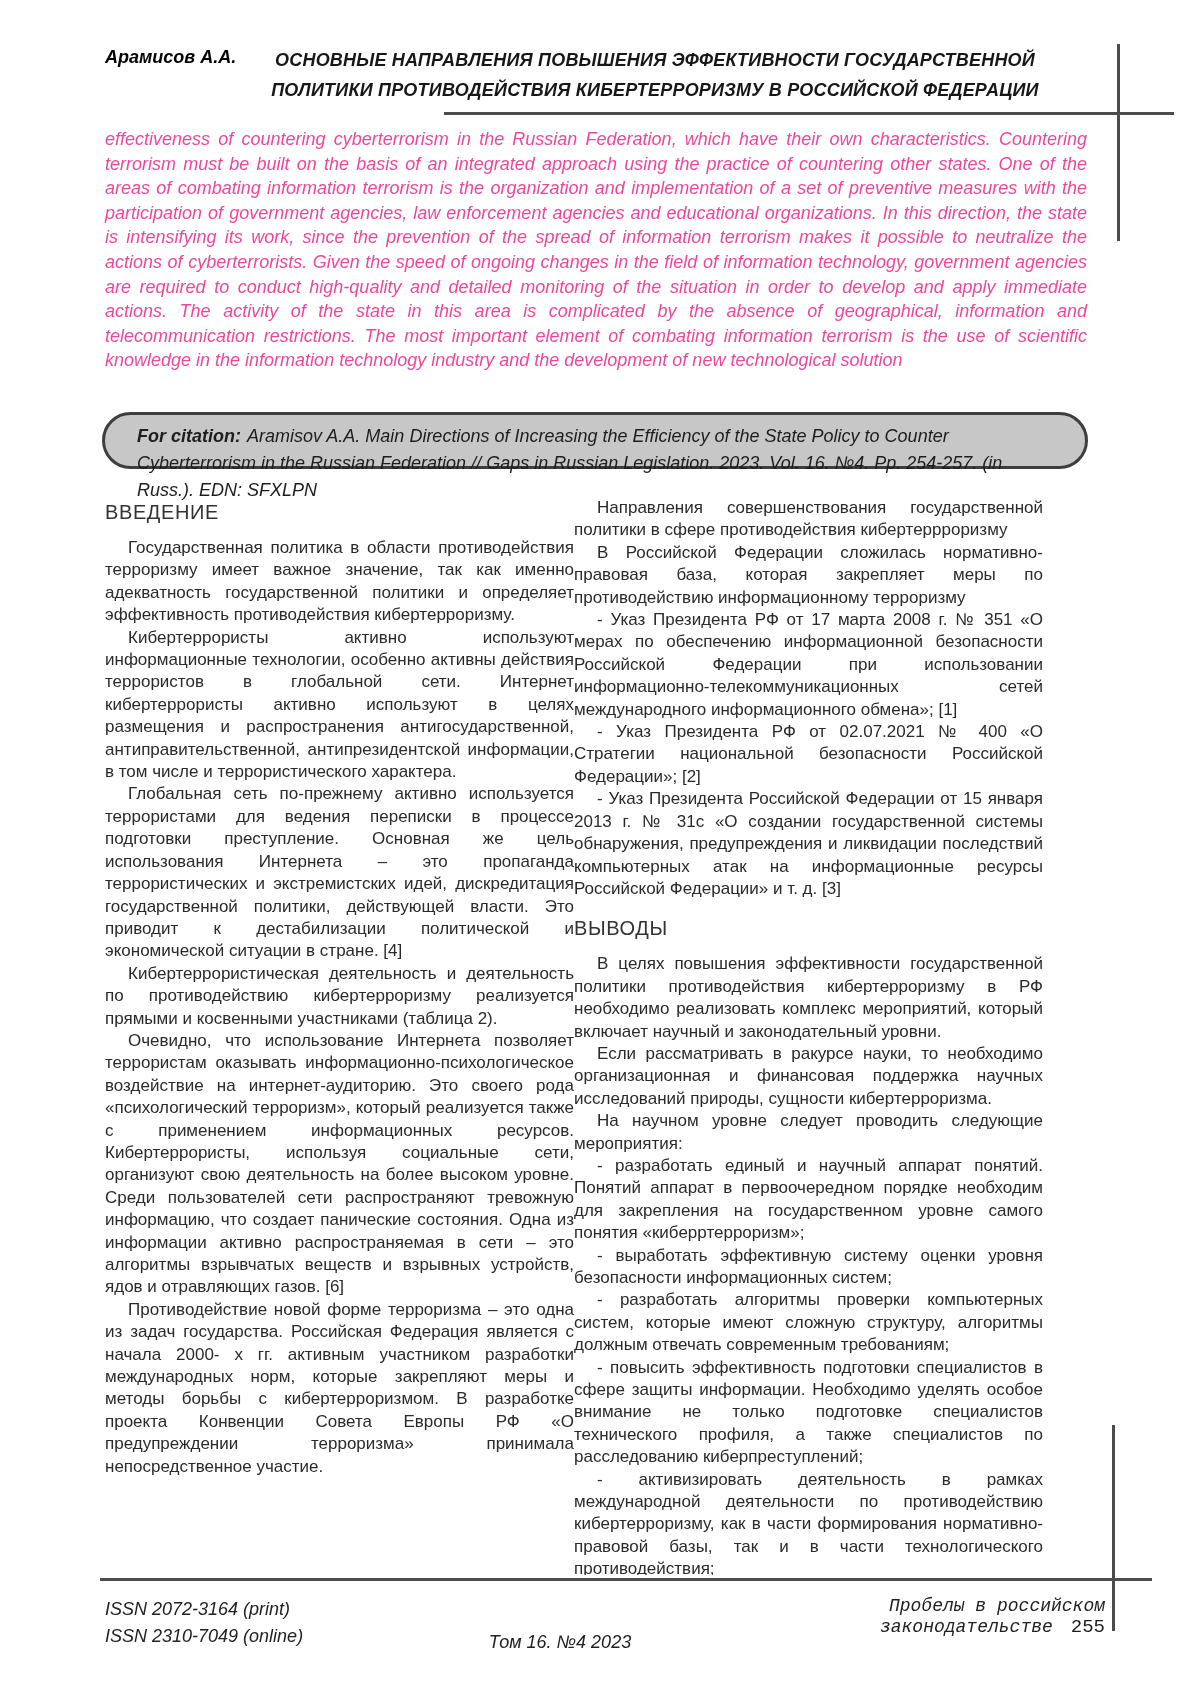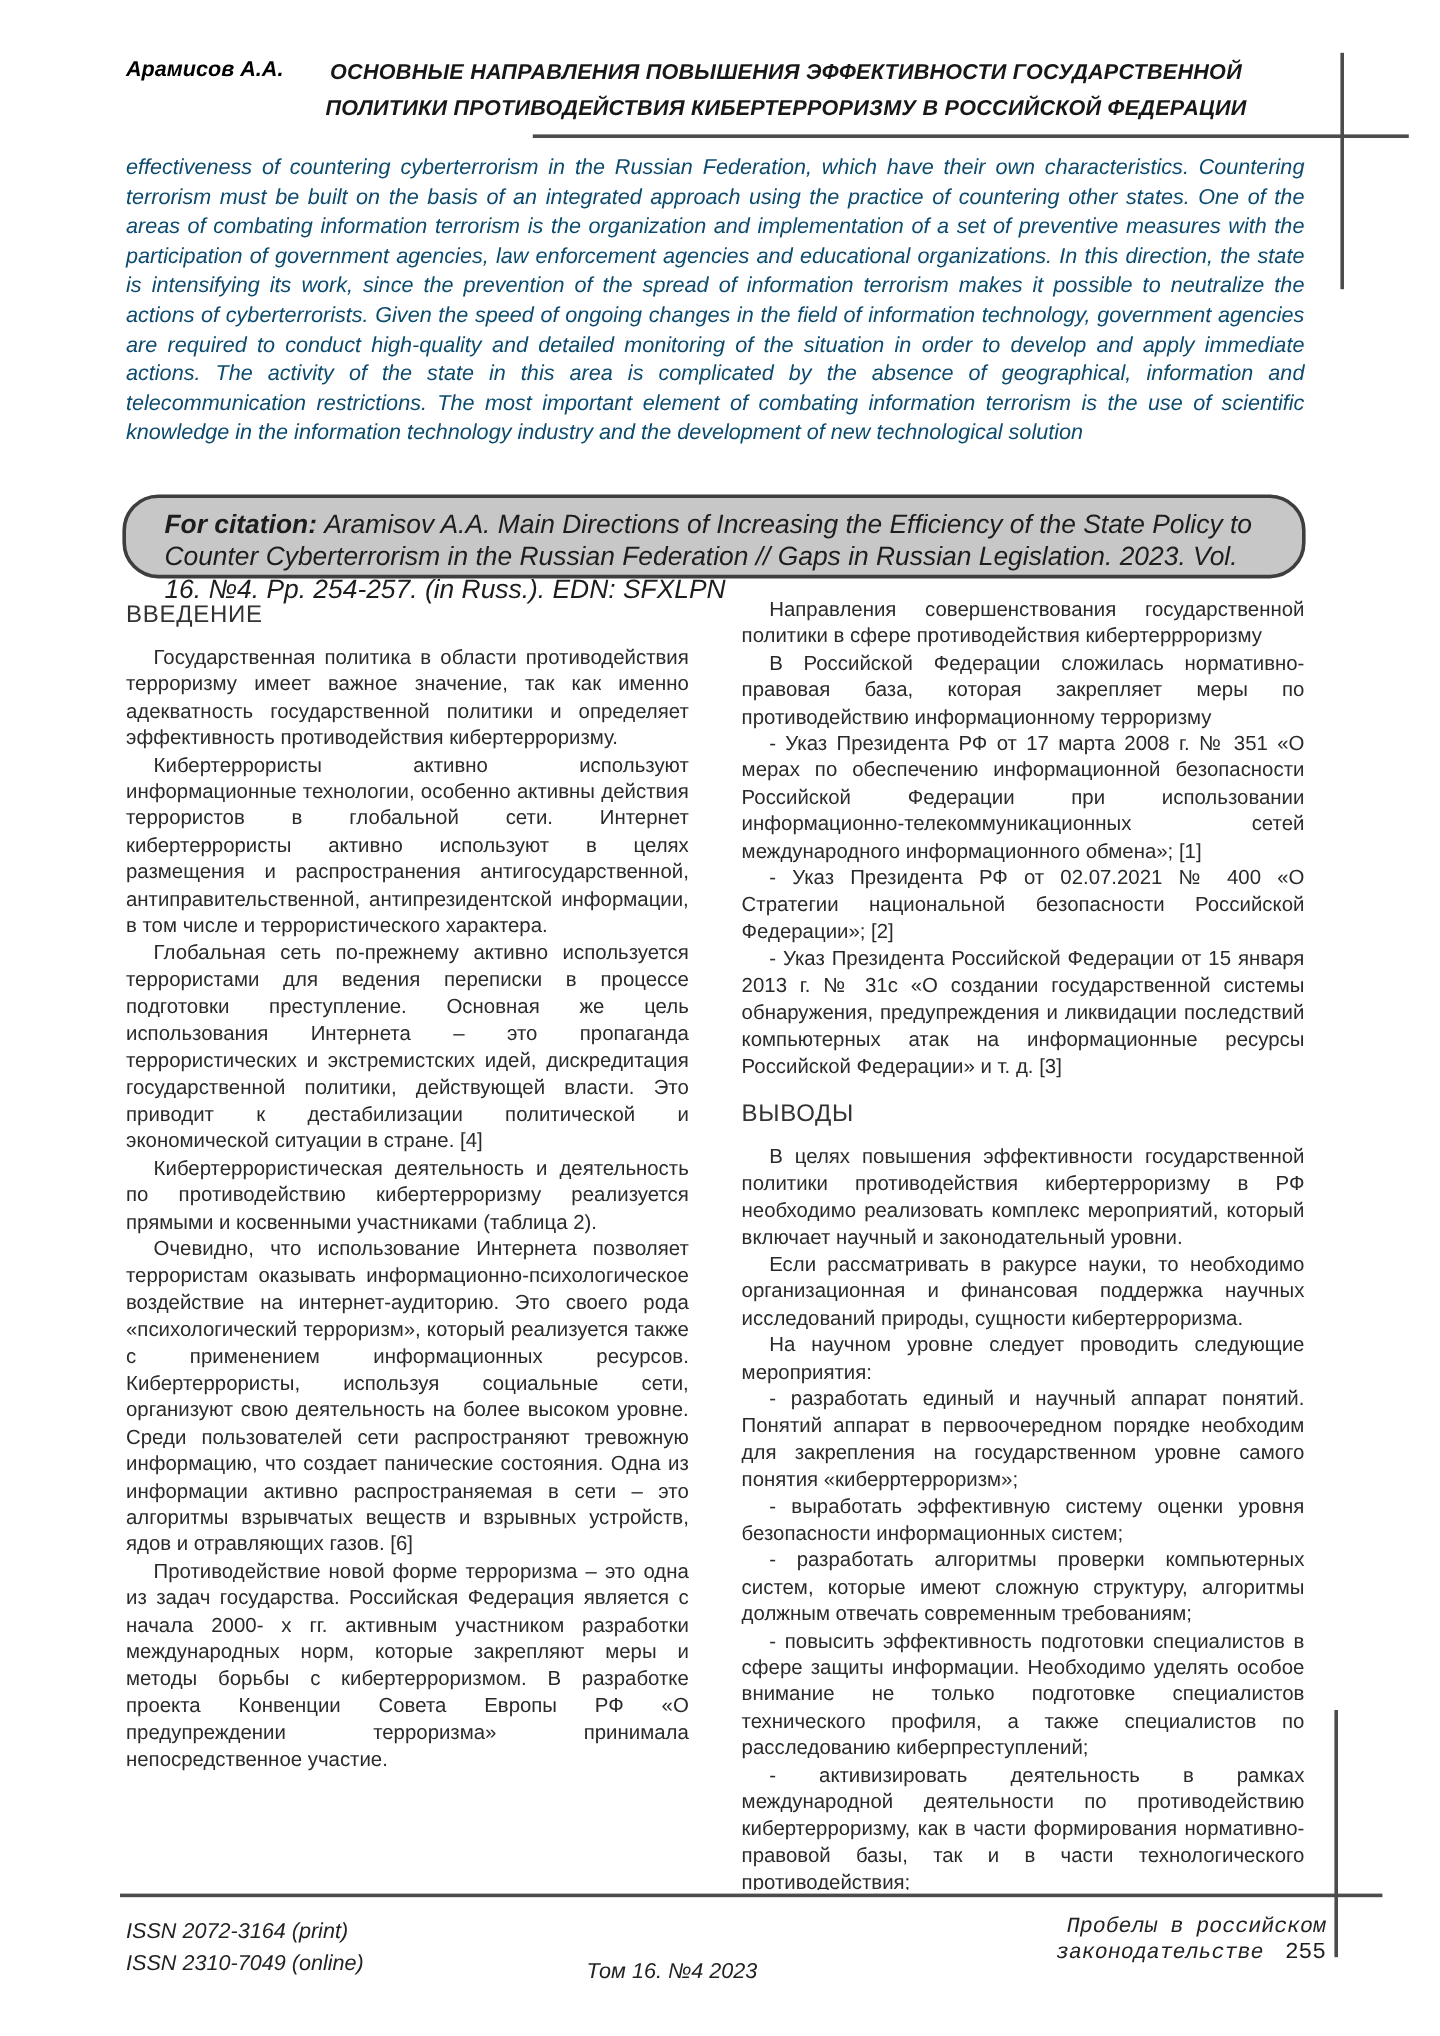--- a/index.html
+++ b/index.html
@@ -28,43 +28,43 @@
   .hrule { position: absolute; height: 2.5px; background: #4c4c4c; }
   .vrule { position: absolute; width: 2.5px; background: #4c4c4c; }
   .header-rule { left: 444px; top: 112px; width: 730px; }
   .footer-rule { left: 100px; top: 1578px; width: 1052px; }
   .top-right-rule { left: 1117px; top: 44px; height: 197px; }
   .bottom-right-rule { left: 1112px; top: 1425px; height: 206px; }
   
   .abstract {
     position: absolute; left: 105px; top: 127px; width: 982px;
     font-style: italic; font-size: 18px; line-height: 24.6px;
-    text-align: justify; color: #0c4a6e;
+    text-align: justify; color: #ec4899;
   }
   .keywords {
     position: absolute; left: 105px; top: 381px; width: 982px;
     font-style: italic; font-size: 18px; color: #232323; margin-top: 48px;
   }
   .kw-label { font-weight: 700; margin-right: 7px; }
   
   .citation-box {
-    position: absolute; left: 102px; top: 412px; width: 986px; height: 70px;
+    position: absolute; left: 102px; top: 412px; width: 986px; height: 57px;
     box-sizing: border-box;
     background: #c7c7c7;
     border: 3px solid #3e3e3e;
     border-radius: 30px;
     padding: 8px 28px 0 32px;
-    font-style: italic; font-size: 22px; line-height: 27px;
+    font-style: italic; font-size: 18px; line-height: 27px;
     color: #1d1d1d;
   }
   .cit-label { font-weight: 700; margin-right: 6px; }
   
   .columns {
     position: absolute; left: 105px; top: 497px; width: 982px; height: 1078px;
-    display: flex; gap: 44px; overflow: hidden;
+    display: flex; overflow: hidden;
   }
   .col {
     width: 469px; flex: 0 0 469px;
     font-size: 17px; line-height: 22.4px;
     text-align: justify; color: #2a2a2a;
   }
   .h2 {
     font-size: 20px; font-weight: 400; letter-spacing: 0.6px;
     color: #333333; margin: 15px 0 12px 0; line-height: 26px;
     text-align: left;

